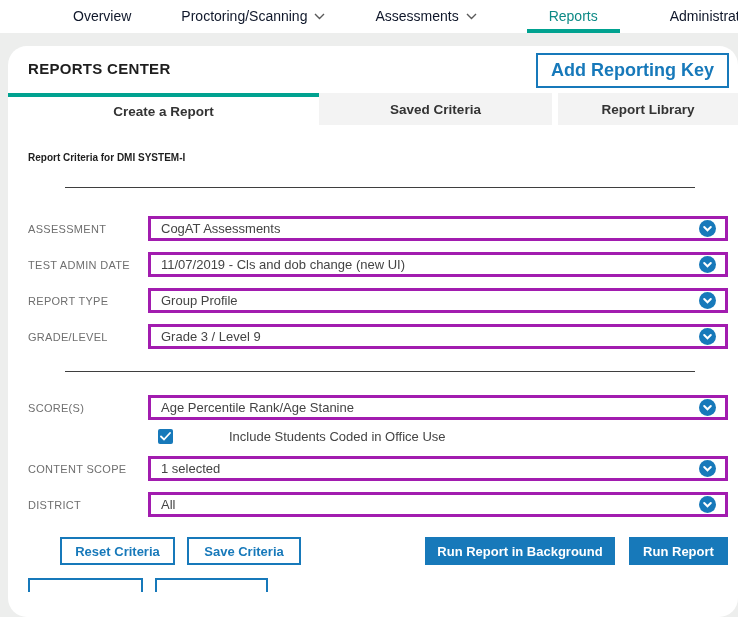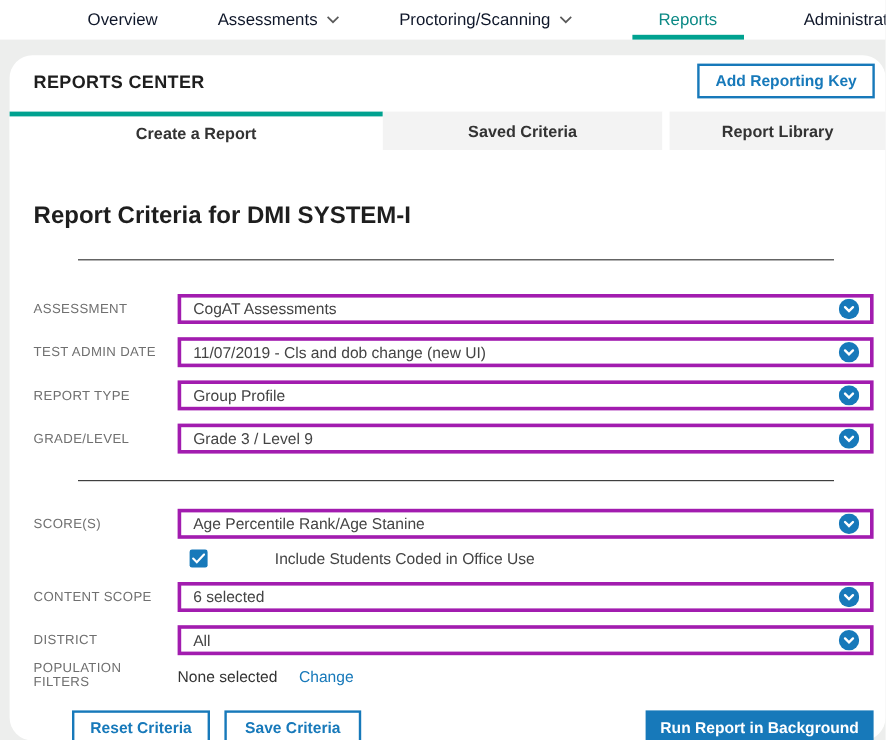--- a/index.html
+++ b/index.html
@@ -52,21 +52,21 @@
     position: absolute; left: 20px; top: 14px;
     font-size: 15px; font-weight: bold; color: #1e1e1e;
     letter-spacing: 0.3px;
   }
   .btn-outline-sm {
     position: absolute; right: 9px; top: 7px;
     background: #fff;
     border: 2px solid var(--accent-blue, #1779ba);
     color: var(--accent-blue, #1779ba);
     font-family: "Liberation Sans", sans-serif;
-    font-size: 13px; font-weight: bold;
+    font-size: 18px; font-weight: bold;
     padding: 5px 13px;
     cursor: pointer;
     margin-left: 20px;
   }
 
   
   .tabs { display: flex; height: 32px; text-align: center; }
   .tab {
     display: flex; align-items: center; justify-content: center;
     font-size: 13.5px; font-weight: bold; color: #333;
@@ -78,22 +78,22 @@
     background: #ffffff;
     border-top: 4px solid var(--teal, #00a290);
   }
   .tab-saved { width: 233px; }
   .tab-gap { width: 6px; background: #ffffff; }
   .tab-library { flex: 1; }
 
   
   .content { padding: 0 10px 0 20px; }
   .criteria-heading {
-    margin-top: 44px;
-    font-size: 20px; font-weight: bold; color: #1e1e1e;
+    margin-top: 27px;
+    font-size: 10px; font-weight: bold; color: #1e1e1e;
   }
   .divider {
     border: none;
     border-top: 1px solid #3f3f3f;
     margin: 24px 33px 0 37px;
   }
   .divider.second { margin-top: 22px; }
 
   .form-row { display: flex; align-items: center; margin-top: 11px; }
   .form-row.first { margin-top: 28px; }
@@ -165,37 +165,37 @@
   }
   .partial-1 { width: 115px; }
   .partial-2 { width: 113px; margin-left: 12px; }
 </style>
 </head>
 <body>
 
 <nav class="topnav">
   <div class="nav-item">
     <span>Overview</span>
+  </div>
+  <div class="nav-item">
+    <span>Proctoring/Scanning</span>
+    <span class="nav-chevron">
+      <svg width="11" height="7" viewBox="0 0 11 7">
+          <path d="M1 1 L5.5 5.5 L10 1" stroke="currentColor" stroke-width="1.4" fill="none"></path>
+        </svg>
+    </span>
   </div>
   <div class="nav-item">
     <span>Assessments</span>
     <span class="nav-chevron">
       <svg width="11" height="7" viewBox="0 0 11 7">
           <path d="M1 1 L5.5 5.5 L10 1" stroke="currentColor" stroke-width="1.4" fill="none"></path>
         </svg>
     </span>
   </div>
-  <div class="nav-item">
-    <span>Proctoring/Scanning</span>
-    <span class="nav-chevron">
-      <svg width="11" height="7" viewBox="0 0 11 7">
-          <path d="M1 1 L5.5 5.5 L10 1" stroke="currentColor" stroke-width="1.4" fill="none"></path>
-        </svg>
-    </span>
-  </div>
   <div class="nav-item active">
     <span>Reports</span>
   </div>
   <div class="nav-item">
     <span>Administration</span>
 
   </div>
 </nav>
 
 <div class="panel">
@@ -290,21 +290,21 @@
         <svg width="11" height="9" viewBox="0 0 11 9">
             <path d="M1 4.5 L4 7.5 L10 1" stroke="#ffffff" stroke-width="1.8" fill="none" stroke-linecap="round"></path>
           </svg>
       </span>
       <span class="checkbox-label">Include Students Coded in Office Use</span>
     </div>
 
     <div class="form-row" style="margin-top:12px">
       <span class="field-label">CONTENT SCOPE</span>
       <div class="dropdown">
-        <span class="dropdown-value">6 selected</span>
+        <span class="dropdown-value">1 selected</span>
         <span class="dd-icon">
           <svg width="17" height="17" viewBox="0 0 17 17">
               <circle cx="8.5" cy="8.5" r="8.5" fill="currentColor"></circle>
               <path d="M5.2 7 L8.5 10.3 L11.8 7" stroke="#ffffff" stroke-width="2" fill="none" stroke-linecap="round"></path>
             </svg>
         </span>
       </div>
     </div>
 
     <div class="form-row">
@@ -313,31 +313,27 @@
         <span class="dropdown-value">All</span>
         <span class="dd-icon">
           <svg width="17" height="17" viewBox="0 0 17 17">
               <circle cx="8.5" cy="8.5" r="8.5" fill="currentColor"></circle>
               <path d="M5.2 7 L8.5 10.3 L11.8 7" stroke="#ffffff" stroke-width="2" fill="none" stroke-linecap="round"></path>
             </svg>
         </span>
       </div>
     </div>
 
-    <div class="pop-row">
-      <span class="field-label">POPULATION FILTERS</span>
-      <span class="pop-value">None selected</span>
-      <a class="pop-change">Change</a>
-    </div>
 
     <div class="actions">
       <button class="btn outline btn-reset">Reset Criteria</button>
       <button class="btn outline btn-save">Save Criteria</button>
       <span class="spacer"></span>
       <button class="btn filled btn-runbg">Run Report in Background</button>
+      <button class="btn filled btn-run">Run Report</button>
     </div>
 
     <div class="partial-row">
       <div class="partial-btn partial-1"></div>
       <div class="partial-btn partial-2"></div>
     </div>
 
   </div>
 </div>
 

